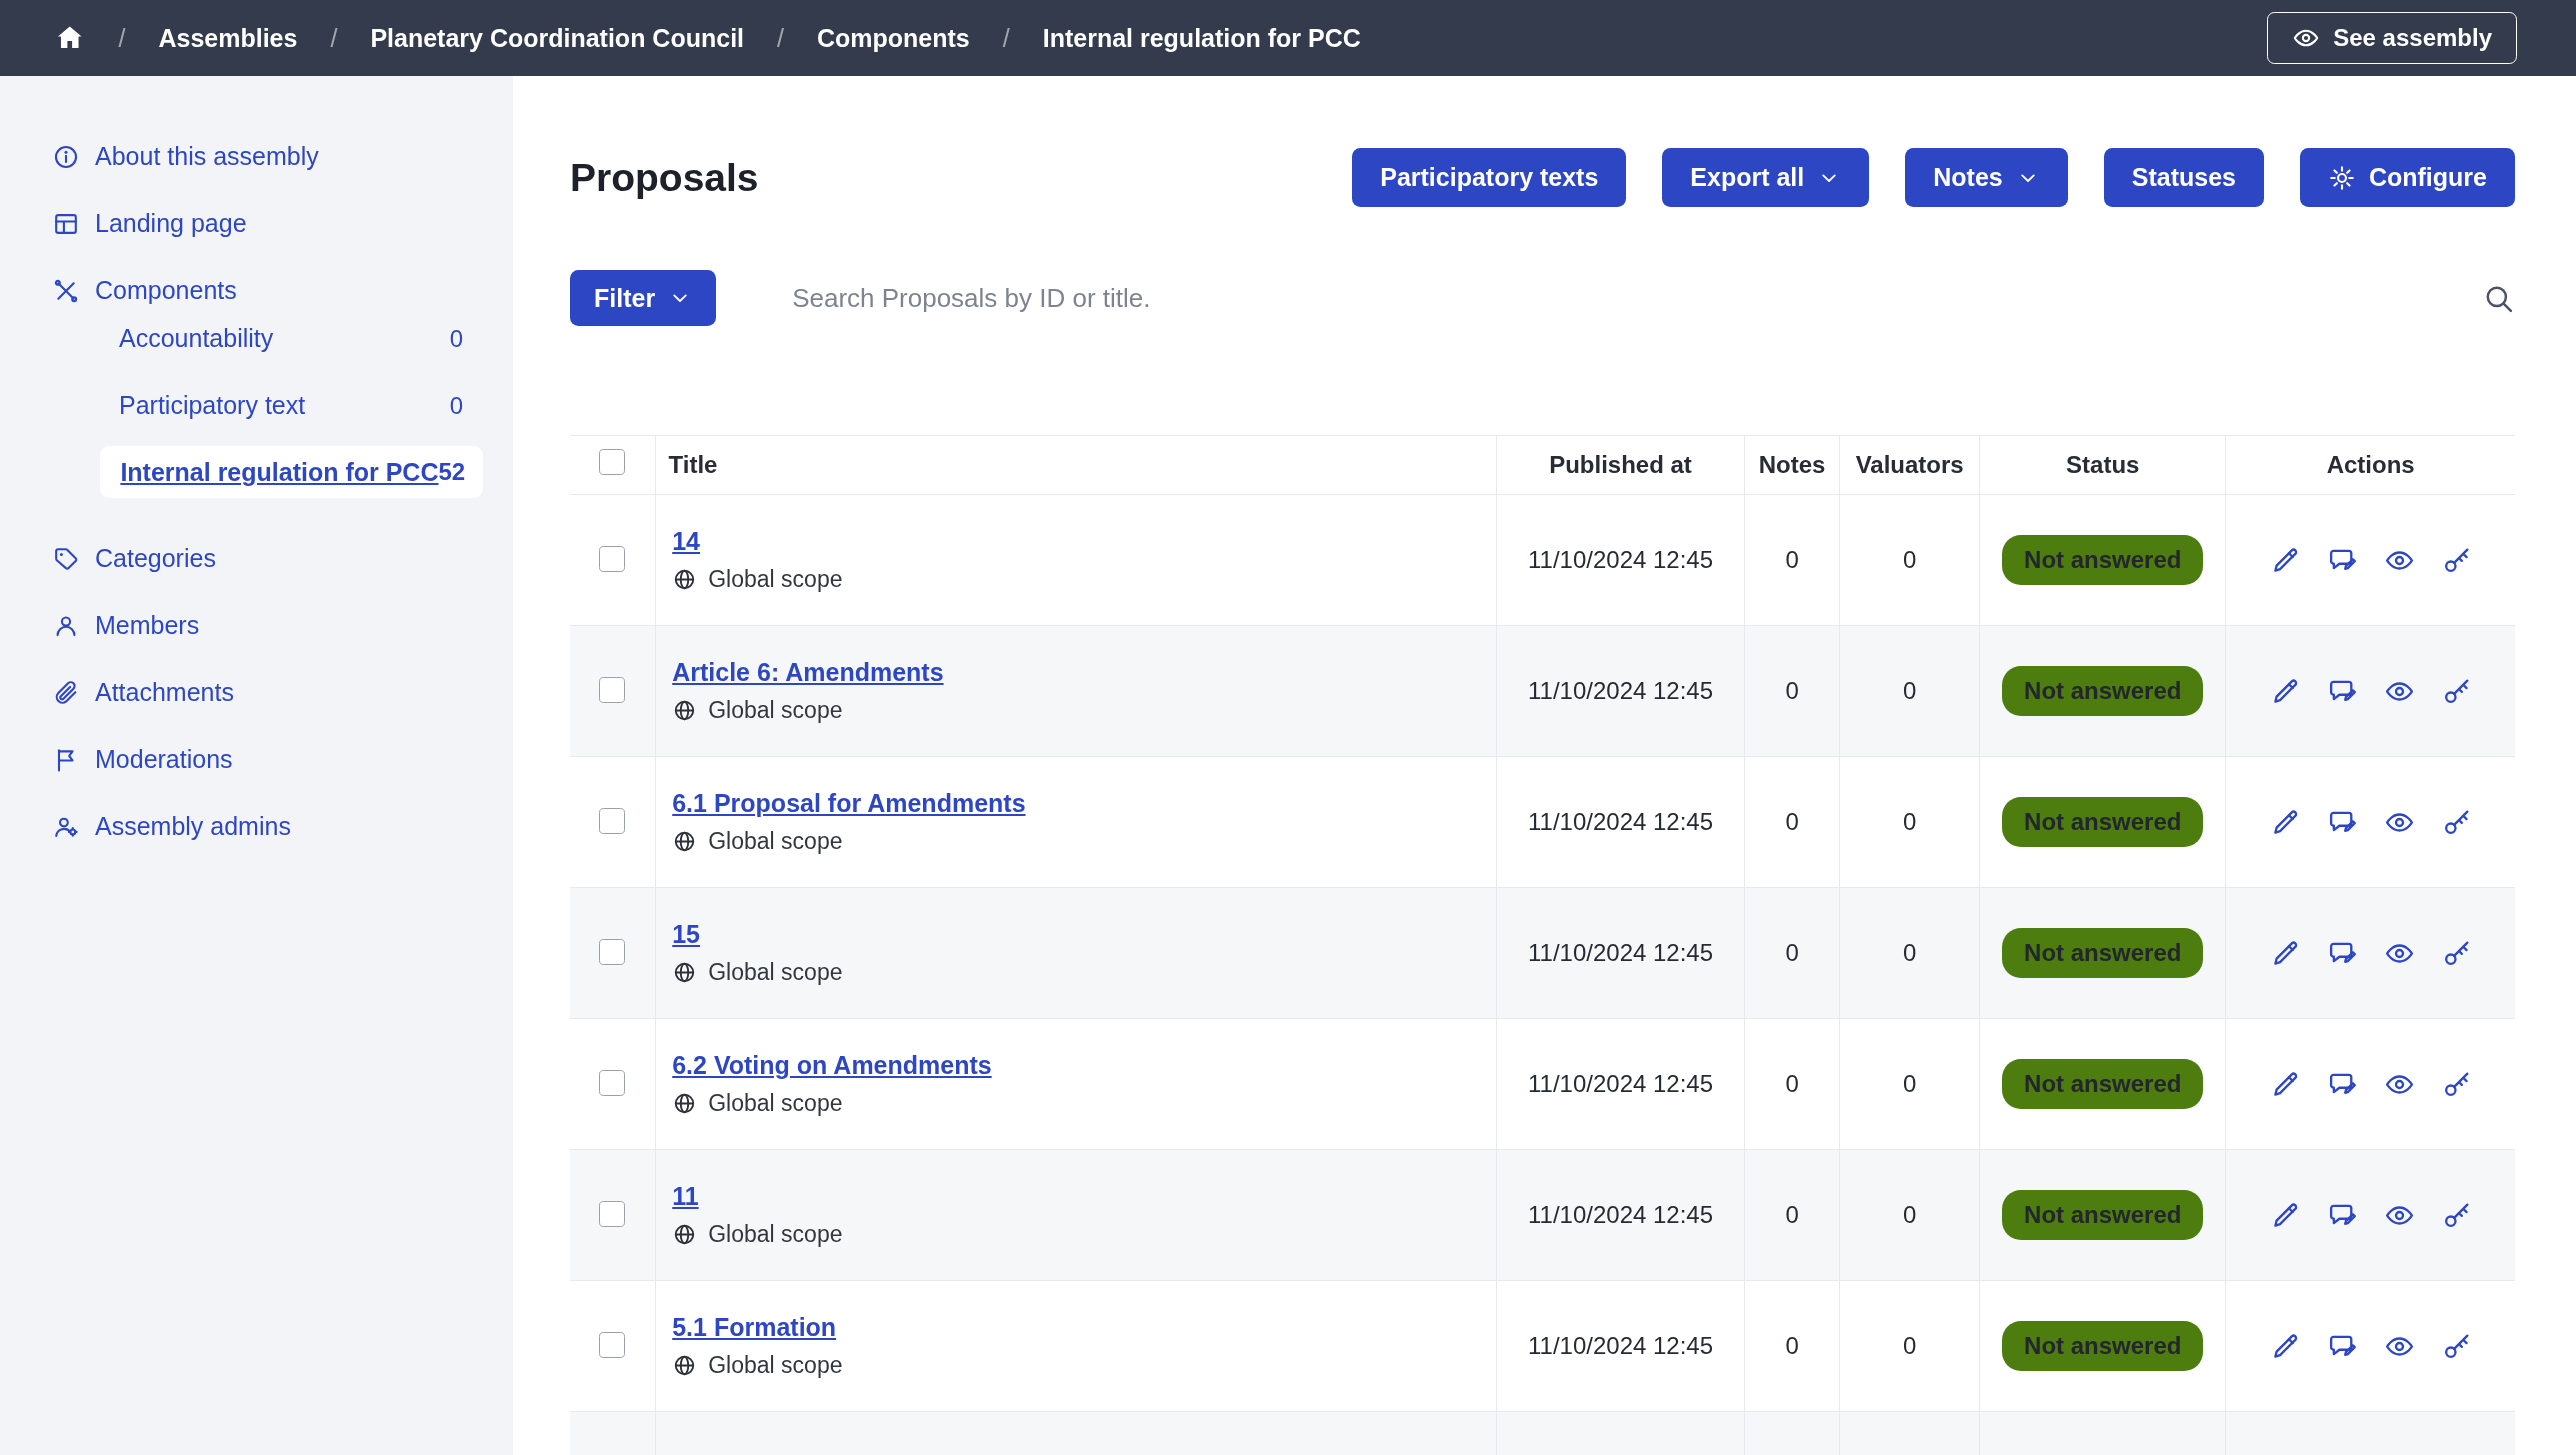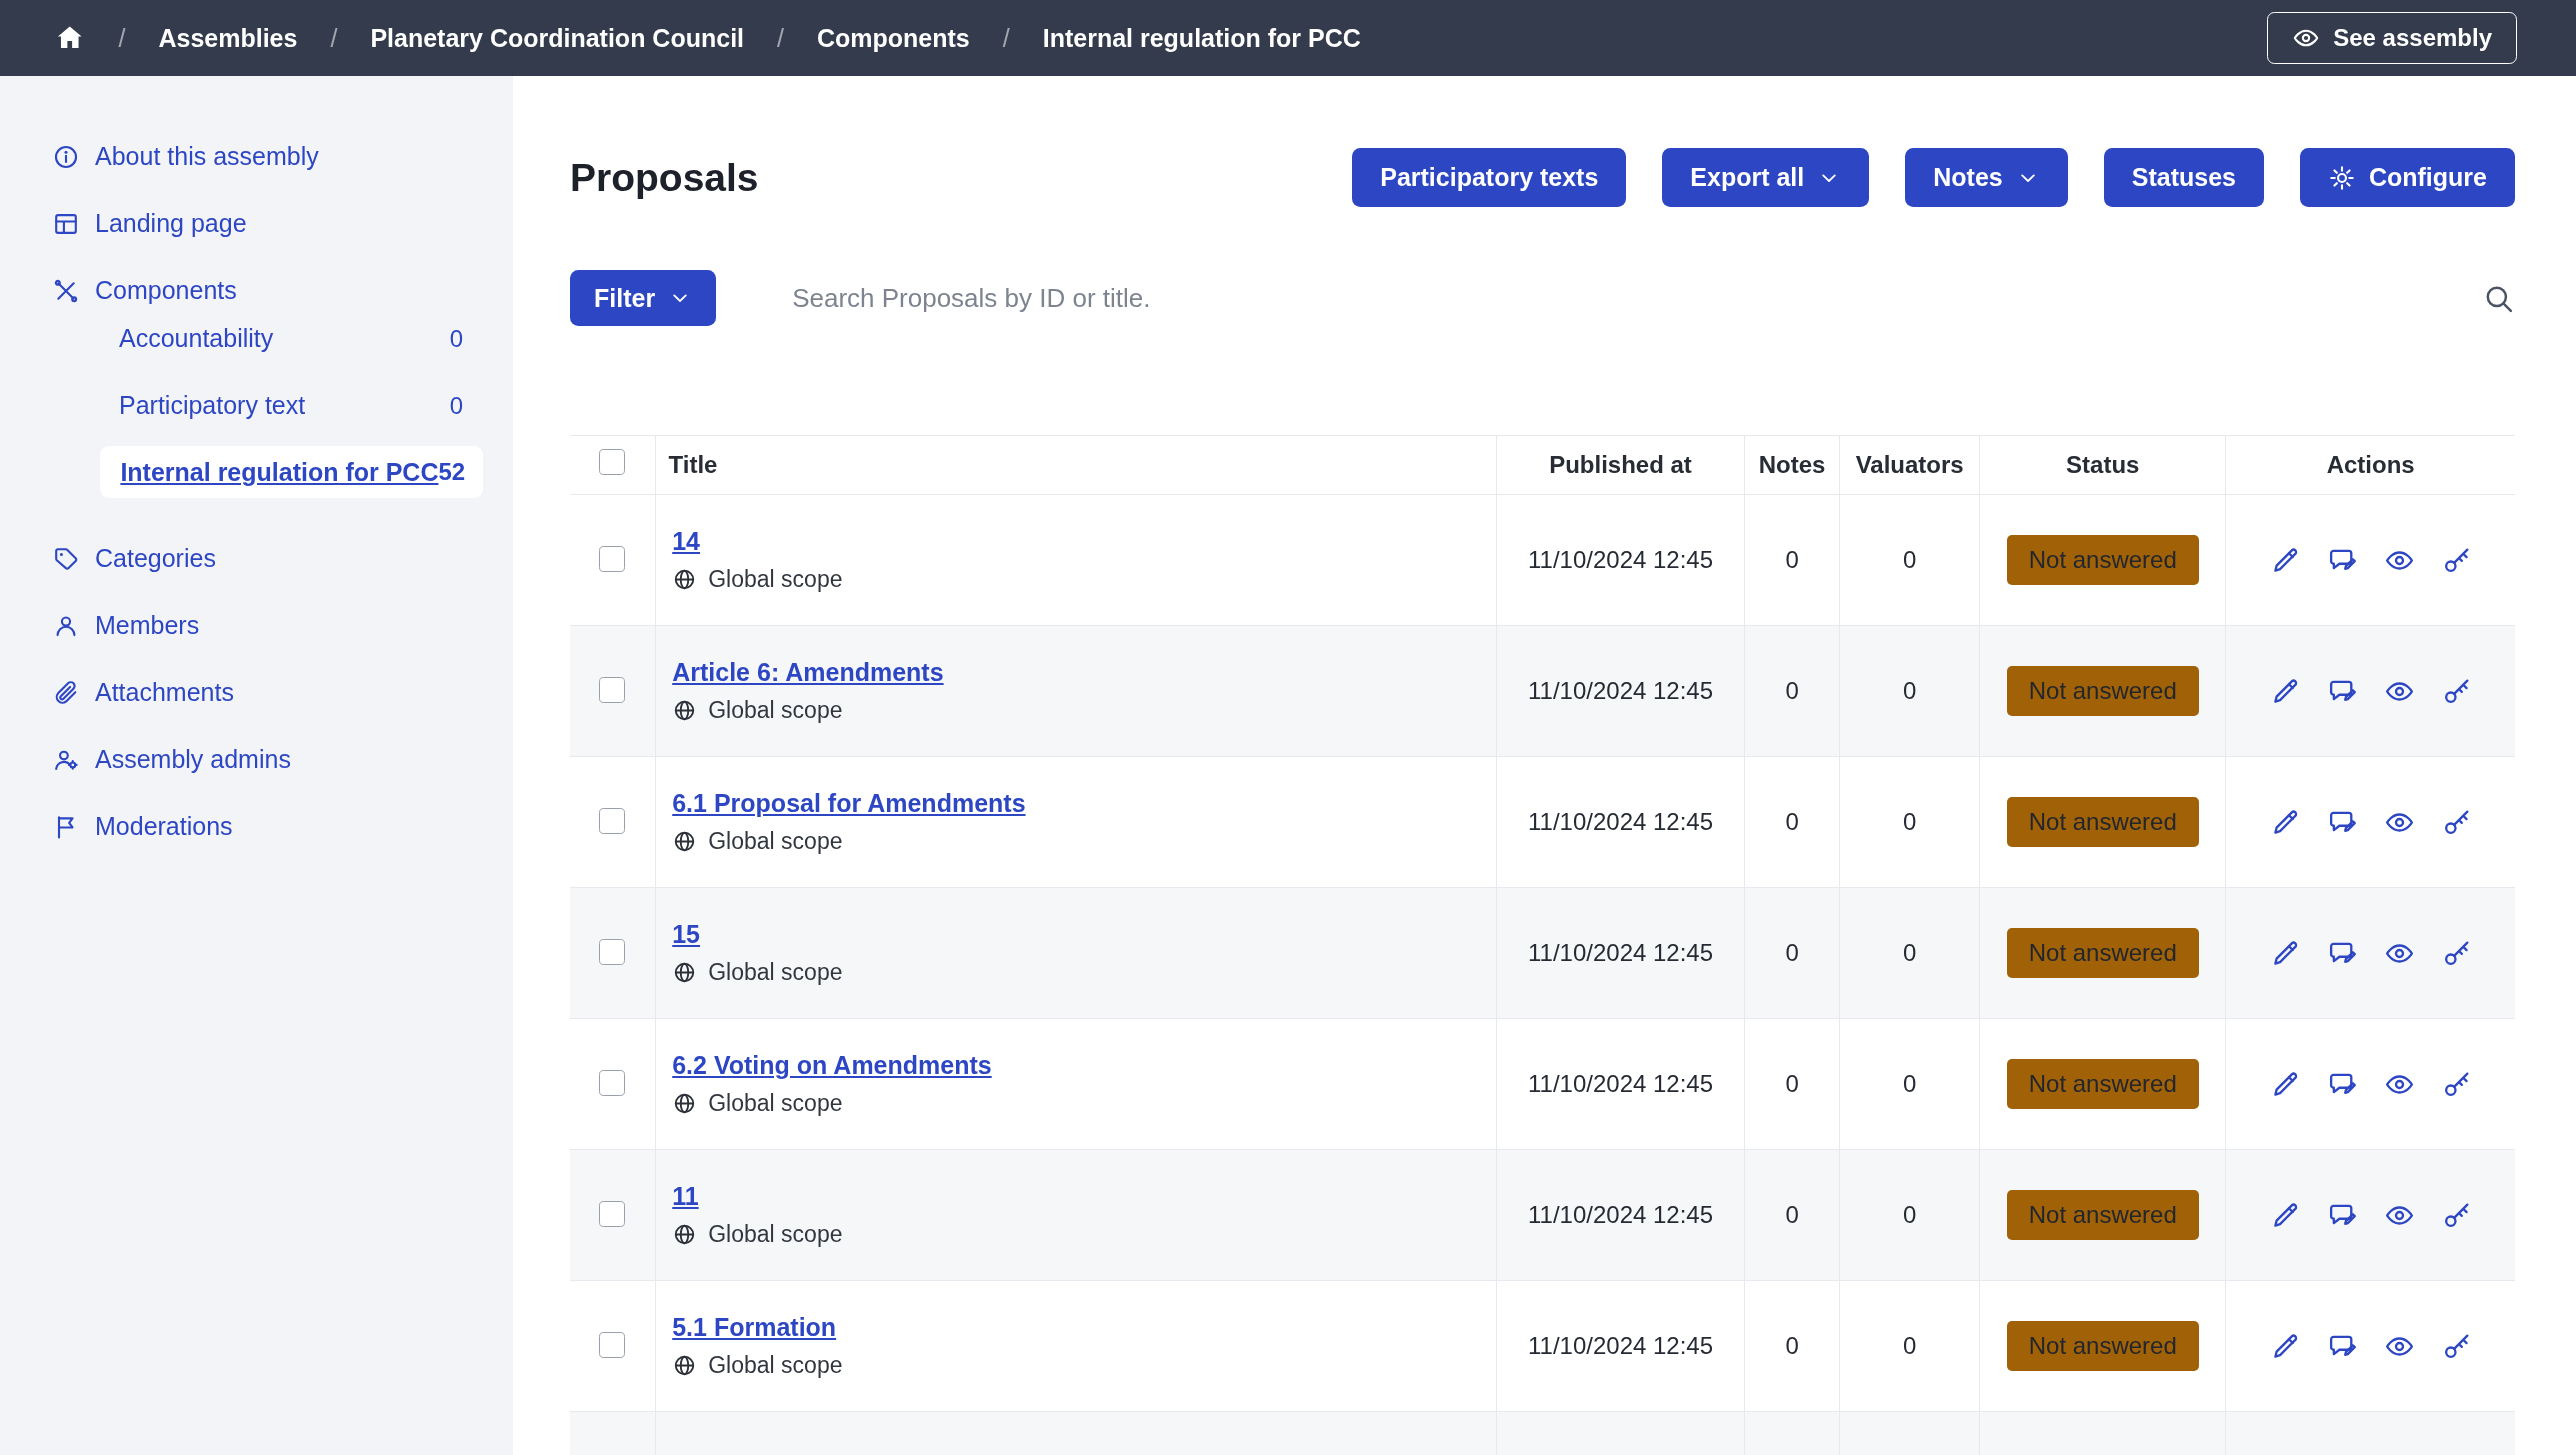--- a/index.html
+++ b/index.html
@@ -63,21 +63,21 @@
   tbody tr { height:131px; border-bottom:1.9px solid #e7e9ee; }
   tbody tr:nth-child(even) { background:#f6f7f9; }
   td { padding:0; vertical-align:middle; }
   td.c { text-align:center; font-size:24px; color:#262b33; }
   .cbx-cell { text-align:center; }
   .cbx { width:26px; height:26px; border:1.9px solid #9aa0ab; border-radius:4.6px; background:#fff; display:inline-block; cursor:pointer; }
   .cell-title { padding-left:16.7px; }
   .row-title { color:#2d46c3; font-size:25px; font-weight:bold; text-decoration:underline; cursor:pointer; display:inline-block; }
   .scope-line { display:flex; align-items:center; gap:11px; margin-top:9.3px; color:#32373f; font-size:23px; }
   .scope-line svg { width:25px; height:25px; color:#2c3038; flex:none; }
-  .badge { background:#a16207; color:#23262d; font-weight:normal; font-size:24px; padding:11px 22px; border-radius:5px; display:inline-block; }
+  .badge { background:#4d7c0f; color:#23262d; font-weight:bold; font-size:24px; padding:11px 22px; border-radius:19px; display:inline-block; }
   .actions { display:flex; justify-content:center; align-items:center; gap:26px; color:#2d46c3; }
   .actions svg { width:31px; height:31px; cursor:pointer; }
 </style>
 </head>
 <body>
 
 <svg width="0" height="0" style="position:absolute">
   <defs>
     <symbol id="i-home" viewBox="0 0 24 24">
         <path style="fill:currentColor;stroke:none" d="M12 3.4 21 11h-2.3v8.8h-4.9v-5.4h-3.6v5.4H5.3V11H3z"></path>
@@ -222,29 +222,29 @@
       <span>Members</span>
     </div>
     <div class="side-item">
       <svg class="ic" viewBox="0 0 30 30" width="28" height="28">
           <use href="#i-clip"></use>
         </svg>
       <span>Attachments</span>
     </div>
     <div class="side-item">
       <svg class="ic" viewBox="0 0 30 30" width="28" height="28">
+          <use href="#i-flag"></use>
+        </svg>
+      <span>Moderations</span>
+    </div>
+    <div class="side-item">
+      <svg class="ic" viewBox="0 0 30 30" width="28" height="28">
           <use href="#i-usergear"></use>
         </svg>
       <span>Assembly admins</span>
-    </div>
-    <div class="side-item">
-      <svg class="ic" viewBox="0 0 30 30" width="28" height="28">
-          <use href="#i-flag"></use>
-        </svg>
-      <span>Moderations</span>
     </div>
   </aside>
 
   <main class="content">
     <div class="page-head">
       <h1>Proposals</h1>
       <div class="toolbar">
         <button class="btn">
           <span>Participatory texts</span>
         </button>

